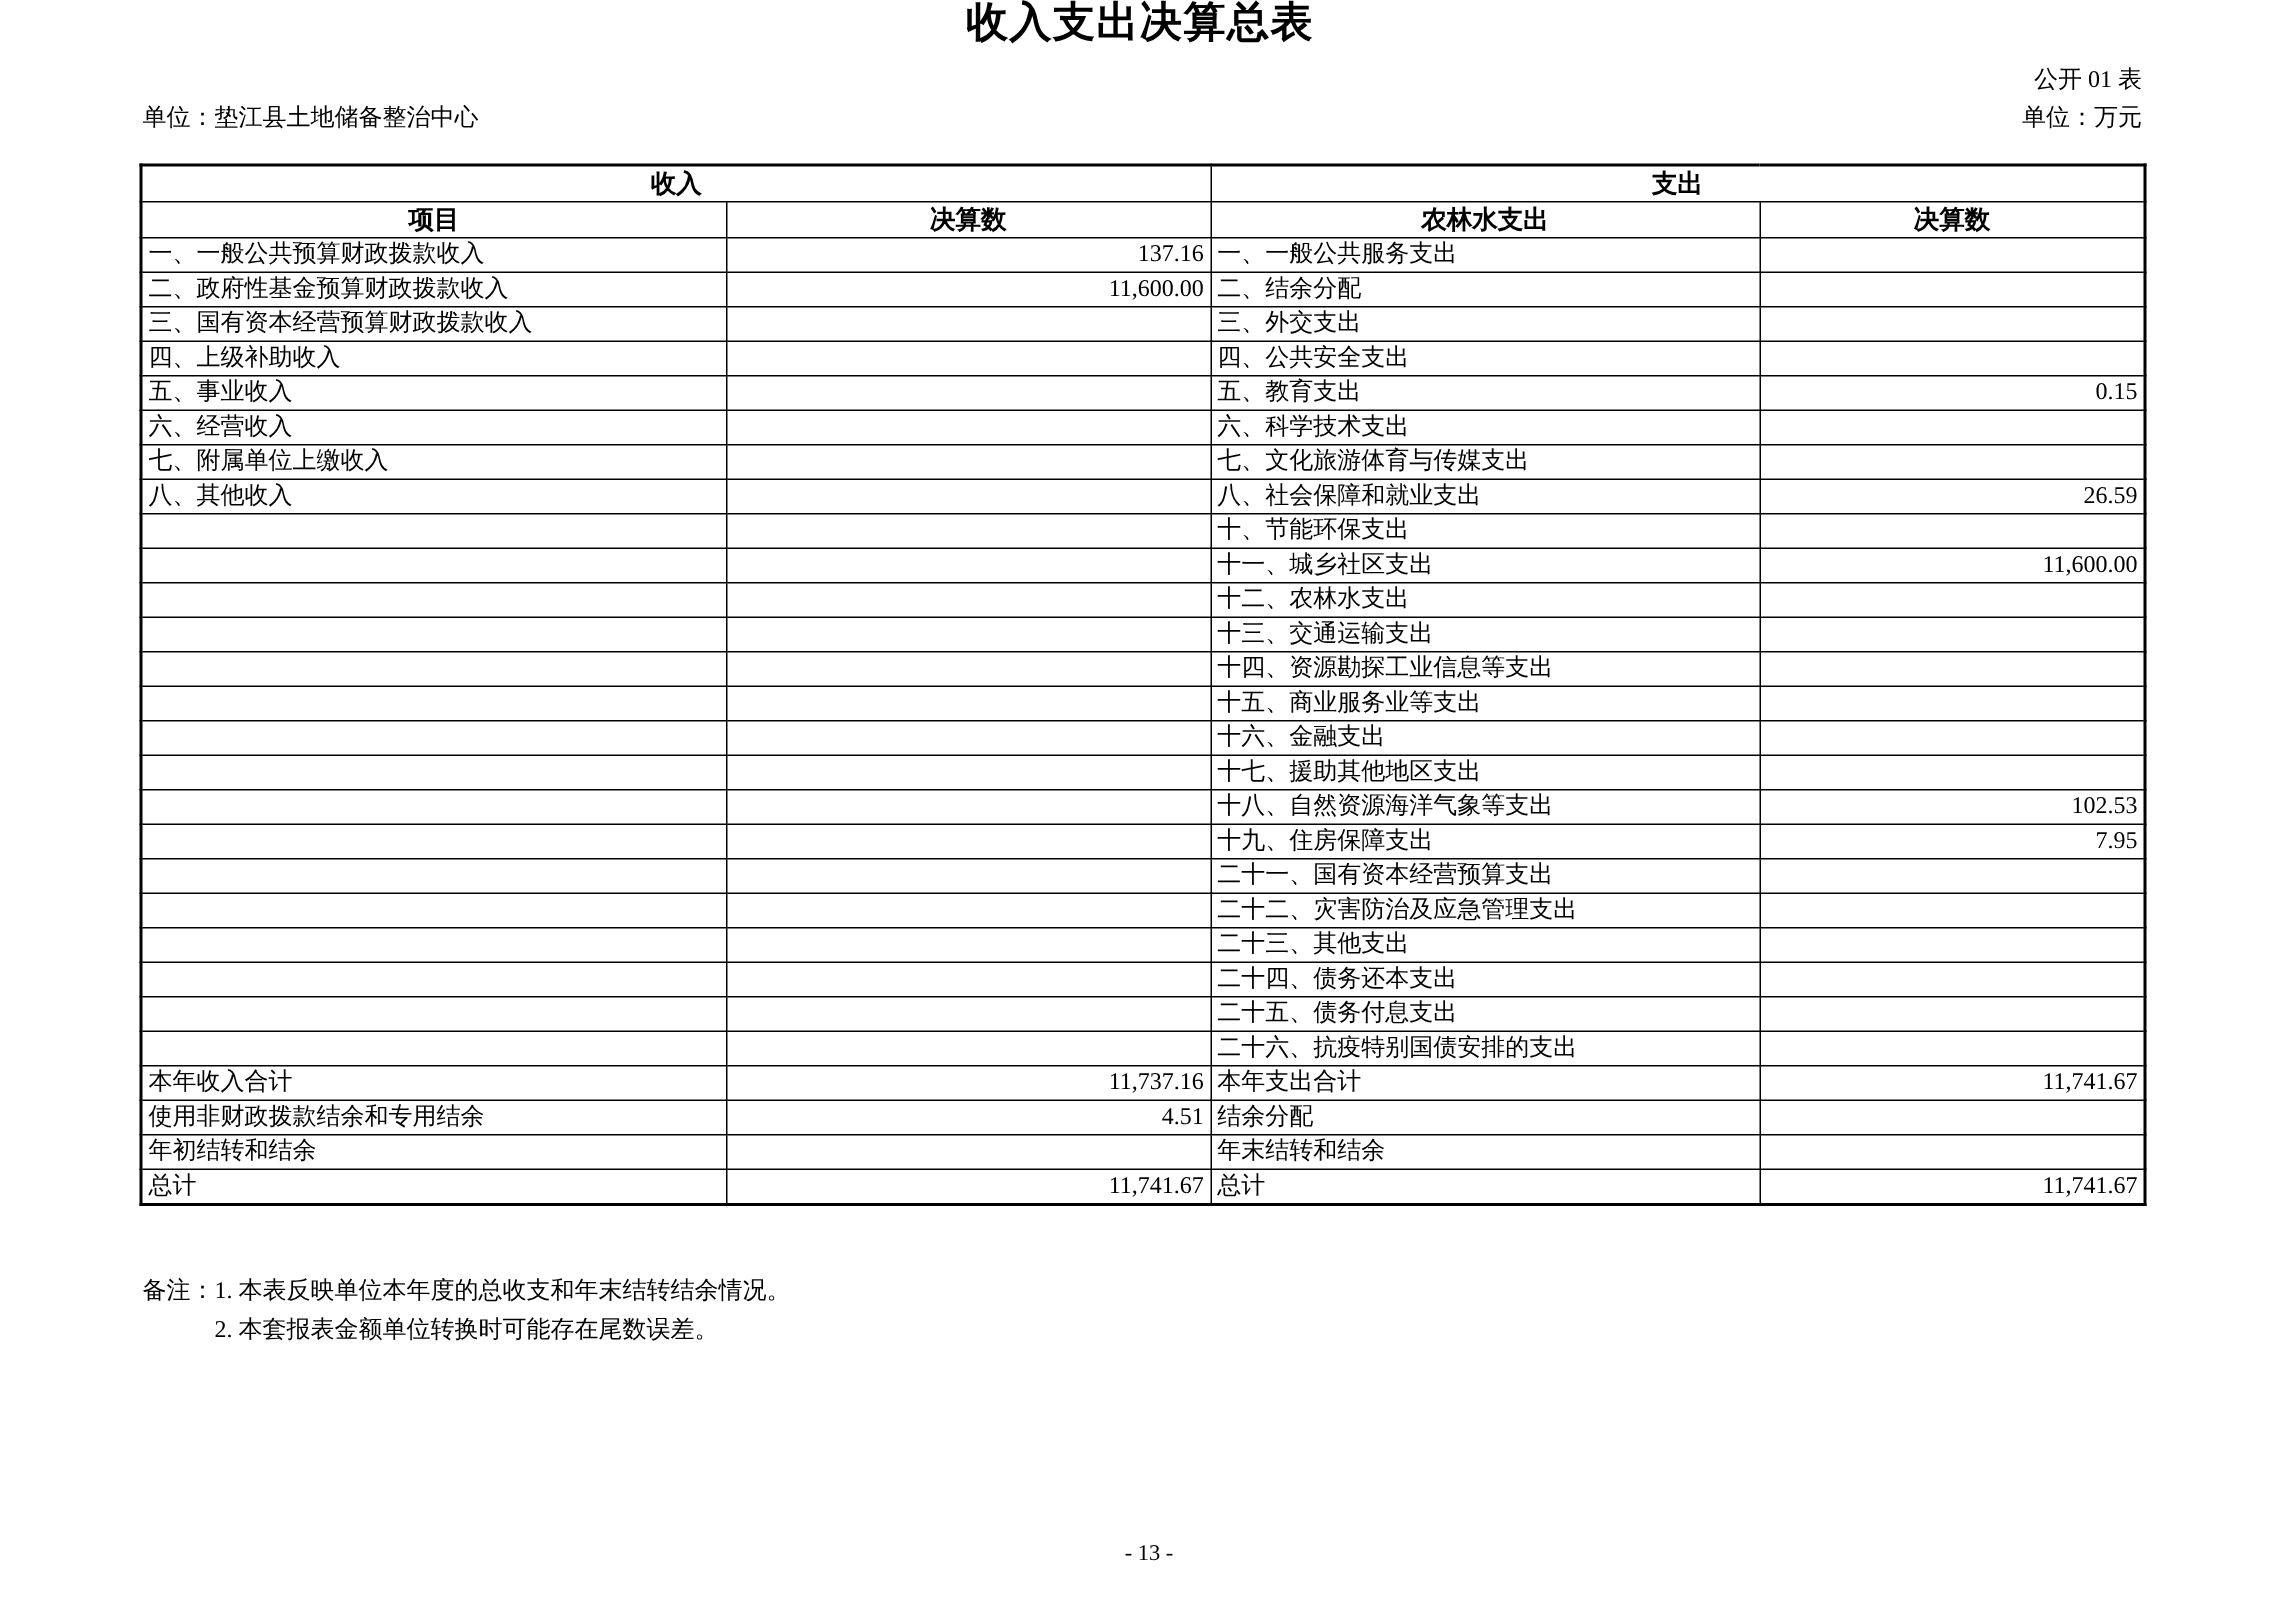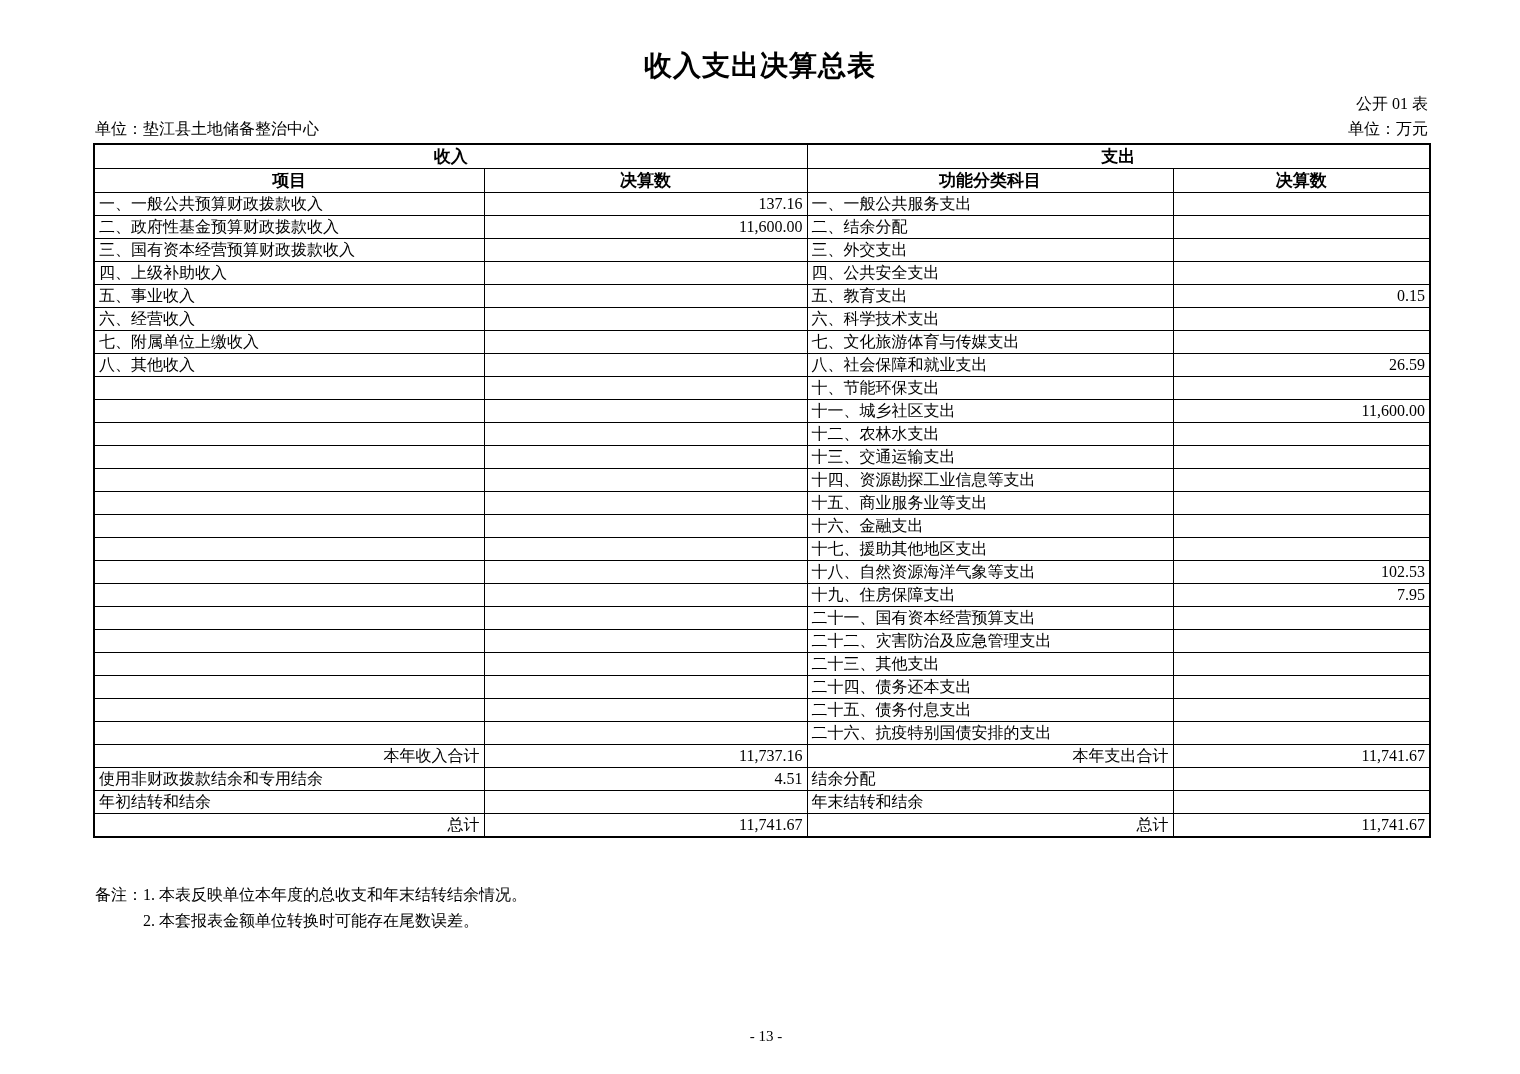--- a/index.html
+++ b/index.html
@@ -5,62 +5,61 @@
   html,body { margin:0; padding:0; background:#ffffff; }
   .page {
     position:relative;
     width:1520px; height:1074px;
     background:#ffffff;
     color:#000;
     font-family:"Liberation Serif", serif;
     overflow:hidden;
   }
   .title {
-    padding-top:50px;
     text-align:center;
     font-size:28px;
     font-weight:bold;
     line-height:32px;
     letter-spacing:1px;
   }
   .meta-tableno {
     margin:12px 92px 0 95px;
     text-align:right;
     font-size:16px;
     line-height:20px;
   }
   .meta-units {
     display:flex;
     justify-content:space-between;
     margin:5px 92px 0 95px;
     font-size:16px;
     line-height:20px;
   }
   table.main {
-    margin:4px 0 0 93px;
+    margin:20px 0 0 93px;
     width:1336px;
     border-collapse:collapse;
     table-layout:fixed;
     border:2px solid #000;
   }
   table.main th, table.main td {
     border:1px solid #000;
     padding:0 4px;
     font-size:16px;
     line-height:1.15;
     height:22px;
     overflow:hidden;
     white-space:nowrap;
     vertical-align:middle;
   }
   tr.h-span th { height:23px; font-size:17px; font-weight:bold; text-align:center; }
   tr.h-cols th { height:23px; font-size:17px; font-weight:bold; text-align:center; }
   td.c-item { text-align:left; font-weight:normal; }
   td.c-num  { text-align:right; font-weight:normal; }
-  tr.center-label td.c-item { text-align:right; }
+  tr.center-label td.c-item { text-align:left; }
   .notes {
     display:flex;
     margin:44px 0 0 95px;
     font-size:16px;
     line-height:26px;
   }
   .notes .note-lines { display:block; }
   .page-number {
     position:absolute;
     top:1028px; left:12px; right:0;
@@ -90,21 +89,21 @@
       <col style="width:257px">
     </colgroup>
     <thead>
       <tr class="h-span">
         <th colspan="2">收入</th>
         <th colspan="2">支出</th>
       </tr>
       <tr class="h-cols">
         <th>项目</th>
         <th>决算数</th>
-        <th>功能分类科目</th>
+        <th>农林水支出</th>
         <th>决算数</th>
       </tr>
     </thead>
     <tbody>
         <tr>
       <td class="c-item">一、一般公共预算财政拨款收入</td>
       <td class="c-num">137.16</td>
       <td class="c-item">一、一般公共服务支出</td>
       <td class="c-num"></td>
     </tr>

